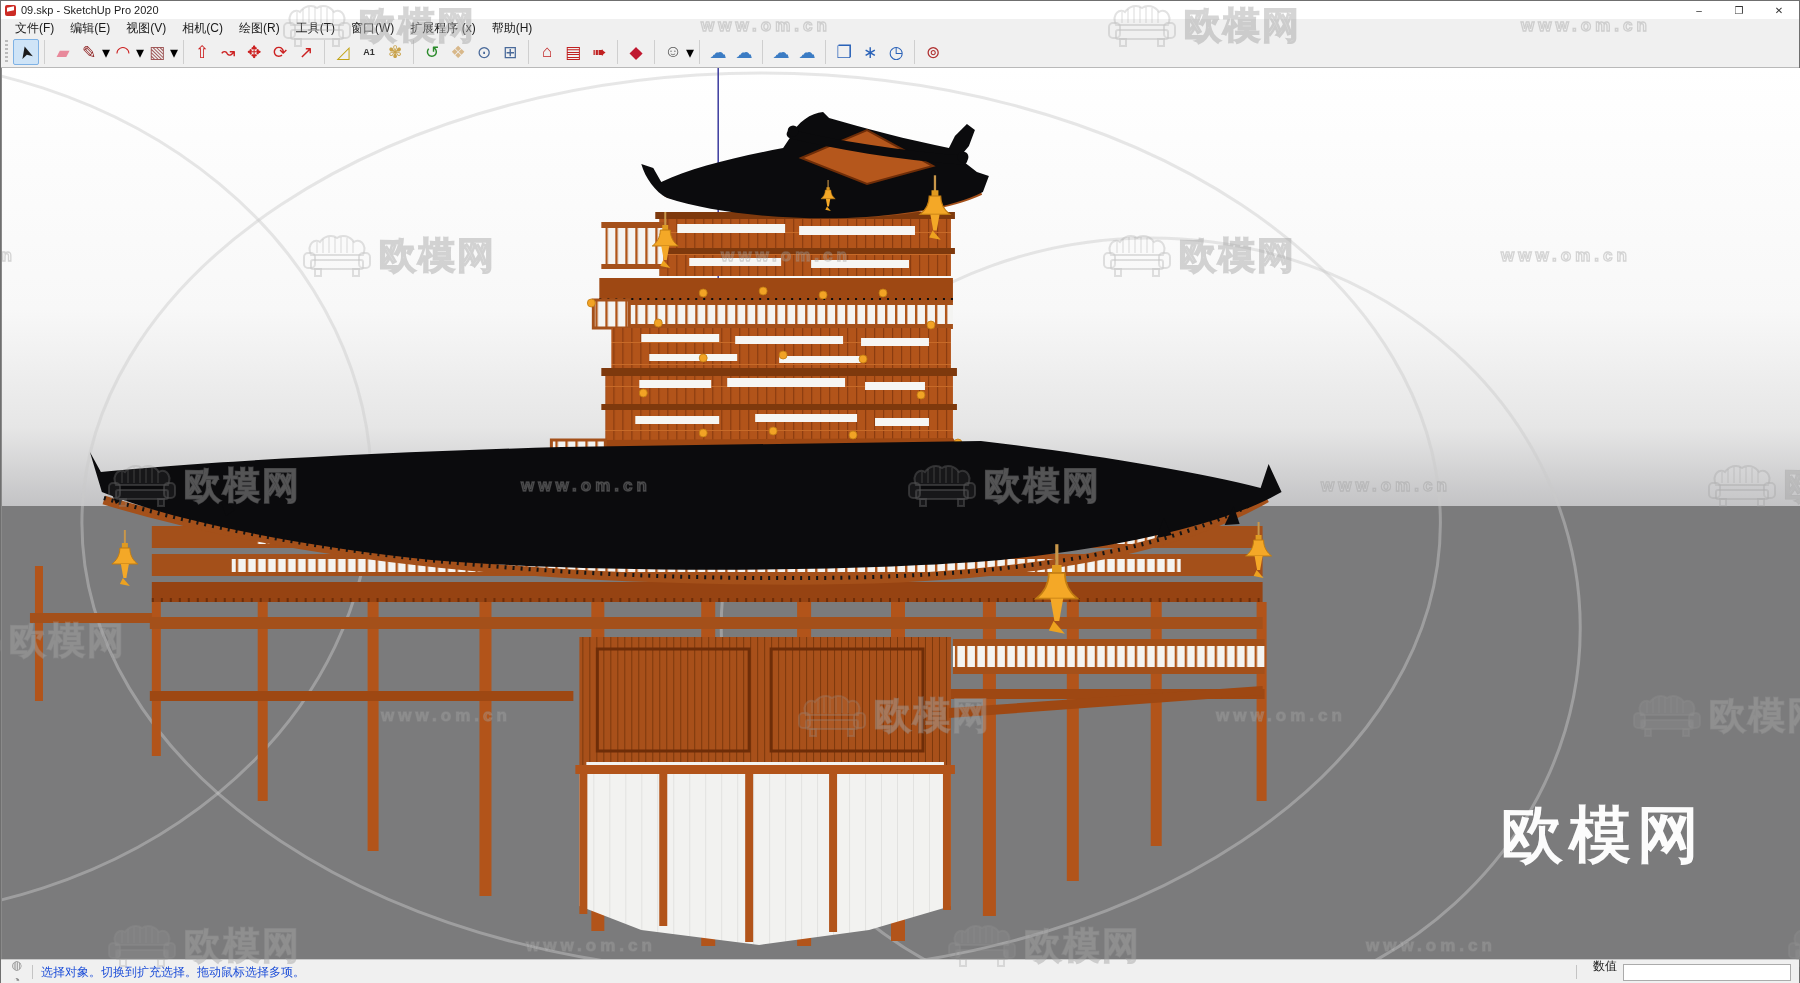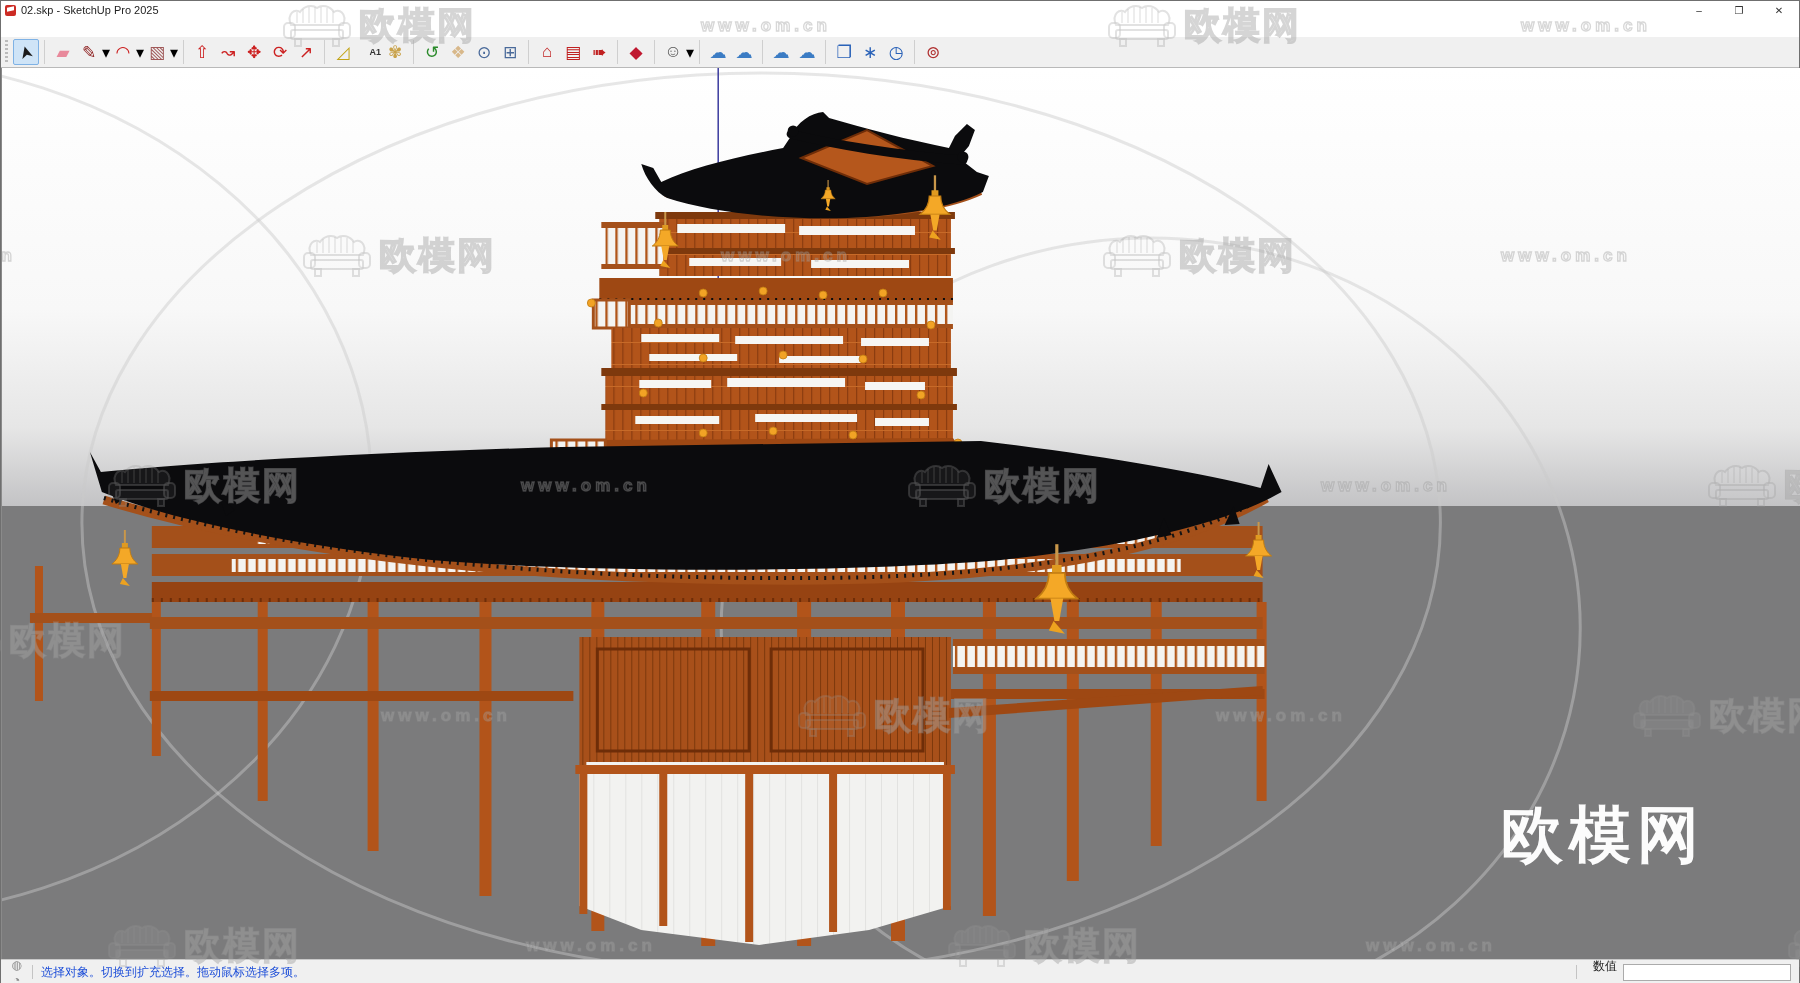--- a/index.html
+++ b/index.html
@@ -25,21 +25,21 @@
 
   
   #toolbar { position:absolute; left:0; top:36px; width:100%; height:31px; background:#f0f0f0;
     display:flex; align-items:center; border-bottom:1px solid #b9b9b9; padding-left:2px; }
   #tb-grip { width:6px; height:24px; margin:0 2px;
     background:repeating-linear-gradient(#bbb 0 2px, transparent 2px 4px); width:3px; }
   .tb-group { display:flex; align-items:center; padding:0 3px; }
   .tb-sep { width:1px; height:24px; background:#cfcfcf; margin:0 2px; }
   .tool { width:26px; height:26px; display:flex; align-items:center; justify-content:center;
     font-size:17px; border:1px solid transparent; border-radius:2px; position:relative; }
-  .tool.small { font-size:9px; font-weight:bold;justify-content:flex-end; }
+  .tool.small { font-size:9px; font-weight:bold; }
   .tool.active { background:#cfe4f7; border-color:#7fb2e5; }
   .tool-wrap{ display:flex; align-items:center; }
 
   
   #viewport { position:absolute; left:0; top:67px; width:1800px; height:891px; background:#fff;
     border-left:1px solid #8a8a8a; border-right:1px solid #8a8a8a; }
   #scene { position:absolute; left:0; top:0; width:100%; height:100%; }
 
   
   #wm-layer { position:absolute; left:0; top:0; width:1800px; height:983px; pointer-events:none;
@@ -65,28 +65,39 @@
   #measure-input { width:168px; height:17px; border:1px solid #ababab; background:#fff;
     font-size:11px; padding:0 4px; margin-right:8px; }
 </style>
 </head>
 <body>
 
 <div id="app">
 
   <div id="titlebar">
     <span id="app-icon"></span>
-    <span>02.skp - SketchUp Pro 2025</span>
+    <span>09.skp - SketchUp Pro 2020</span>
     <div class="win-controls">
         <div class="win-btn">–</div>
         <div class="win-btn">❐</div>
         <div class="win-btn">✕</div>
       </div>
   </div>
 
+  <div id="menubar">
+      <span class="menu-item">文件(F)</span>
+      <span class="menu-item">编辑(E)</span>
+      <span class="menu-item">视图(V)</span>
+      <span class="menu-item">相机(C)</span>
+      <span class="menu-item">绘图(R)</span>
+      <span class="menu-item">工具(T)</span>
+      <span class="menu-item">窗口(W)</span>
+      <span class="menu-item">扩展程序 (x)</span>
+      <span class="menu-item">帮助(H)</span>
+    </div>
 
   <div id="toolbar">
       <div id="tb-grip"></div>
       <div class="tb-group">
         <span class="tool-wrap">
           <span class="tool active">
             <span style="color: rgb(26, 26, 26); display: inline-block; transform: rotate(-105deg);">➤</span>
           </span>
         </span>
       </div>

